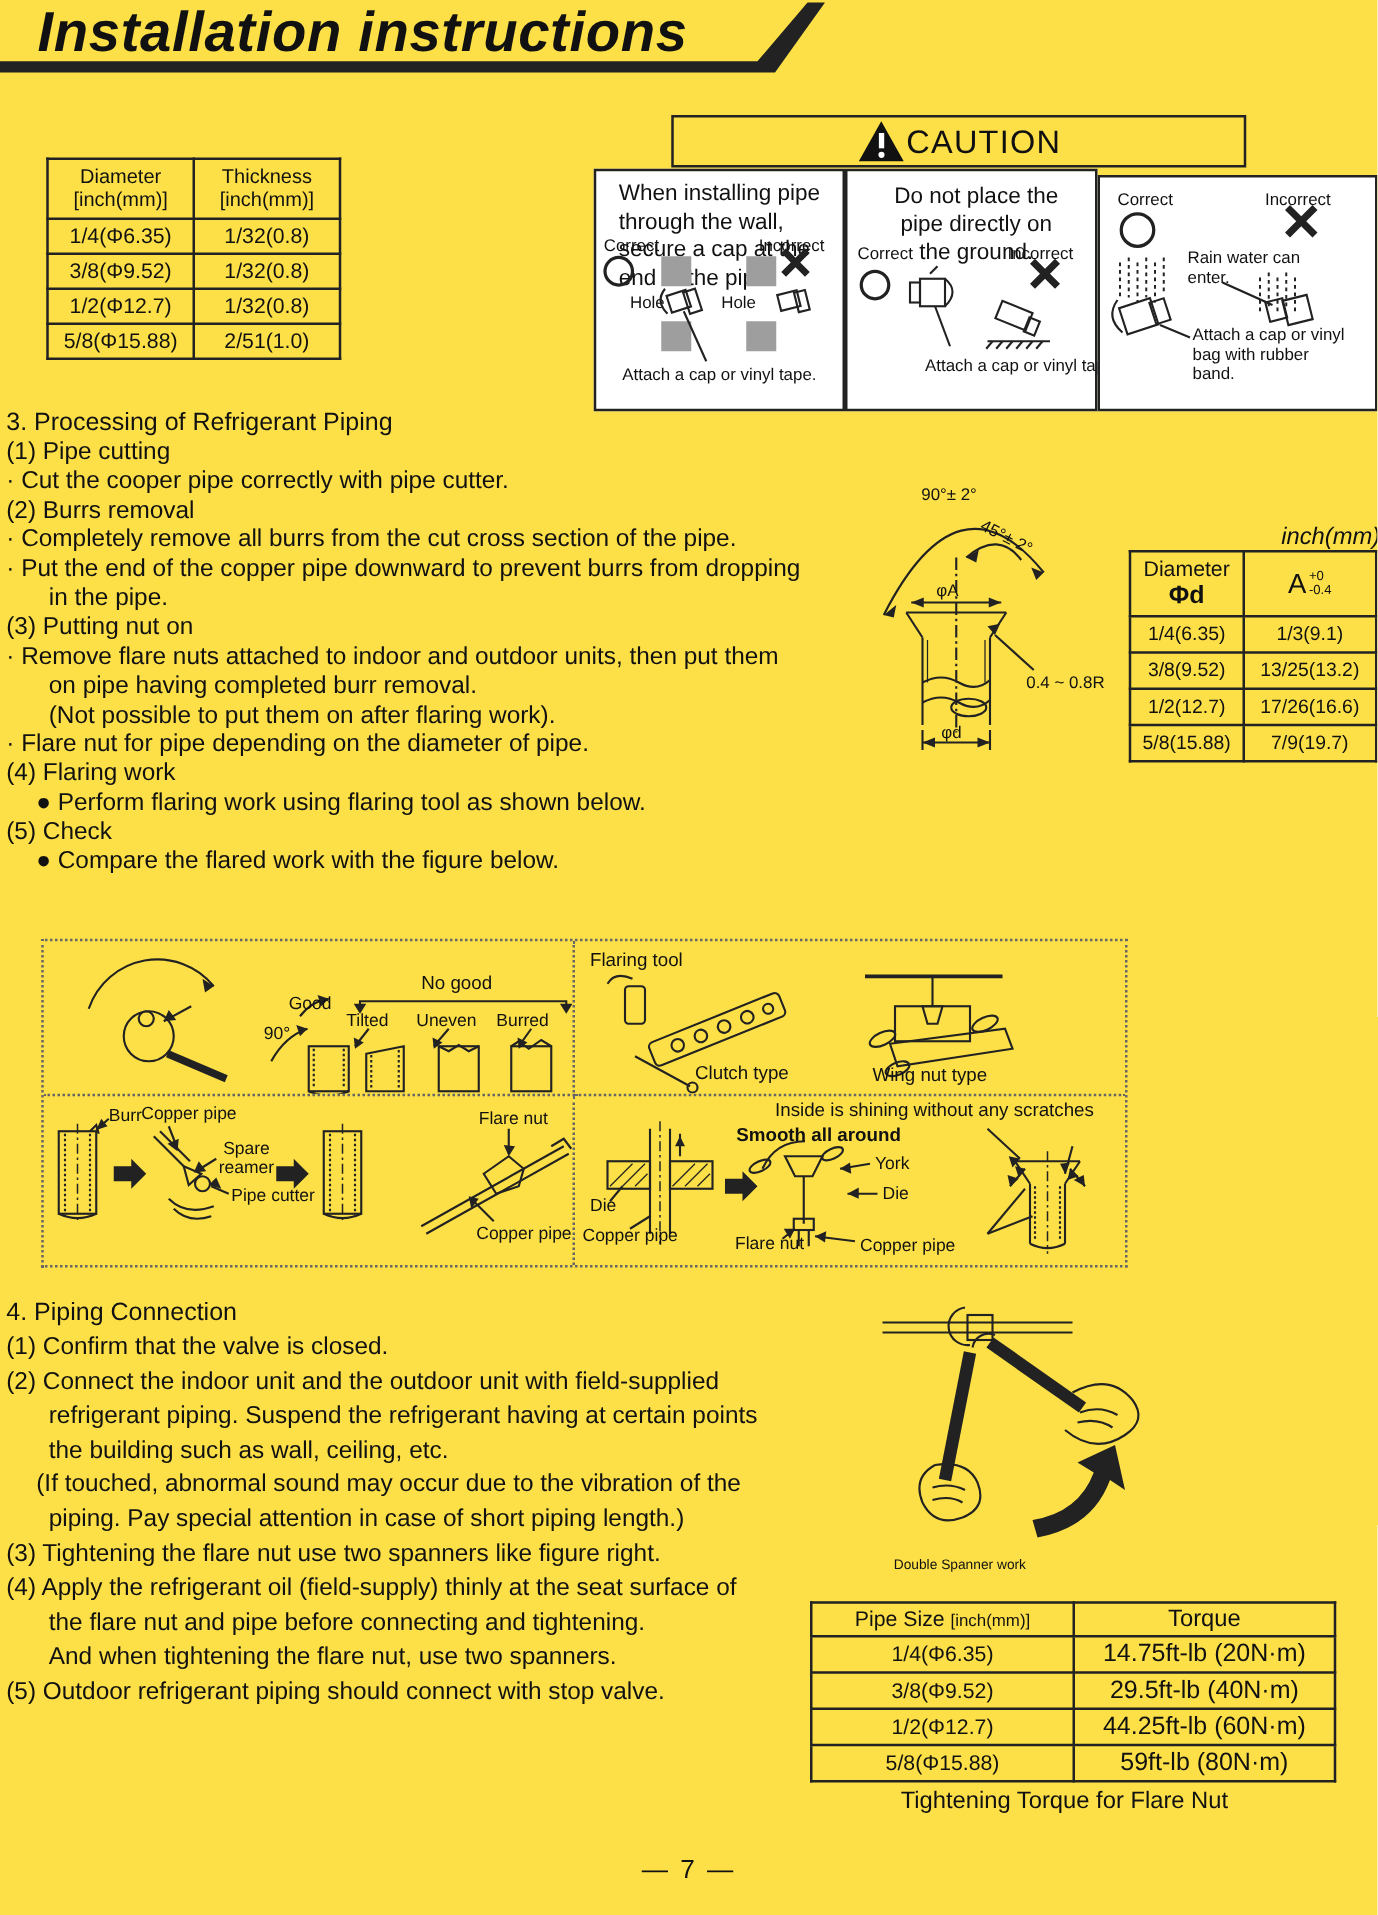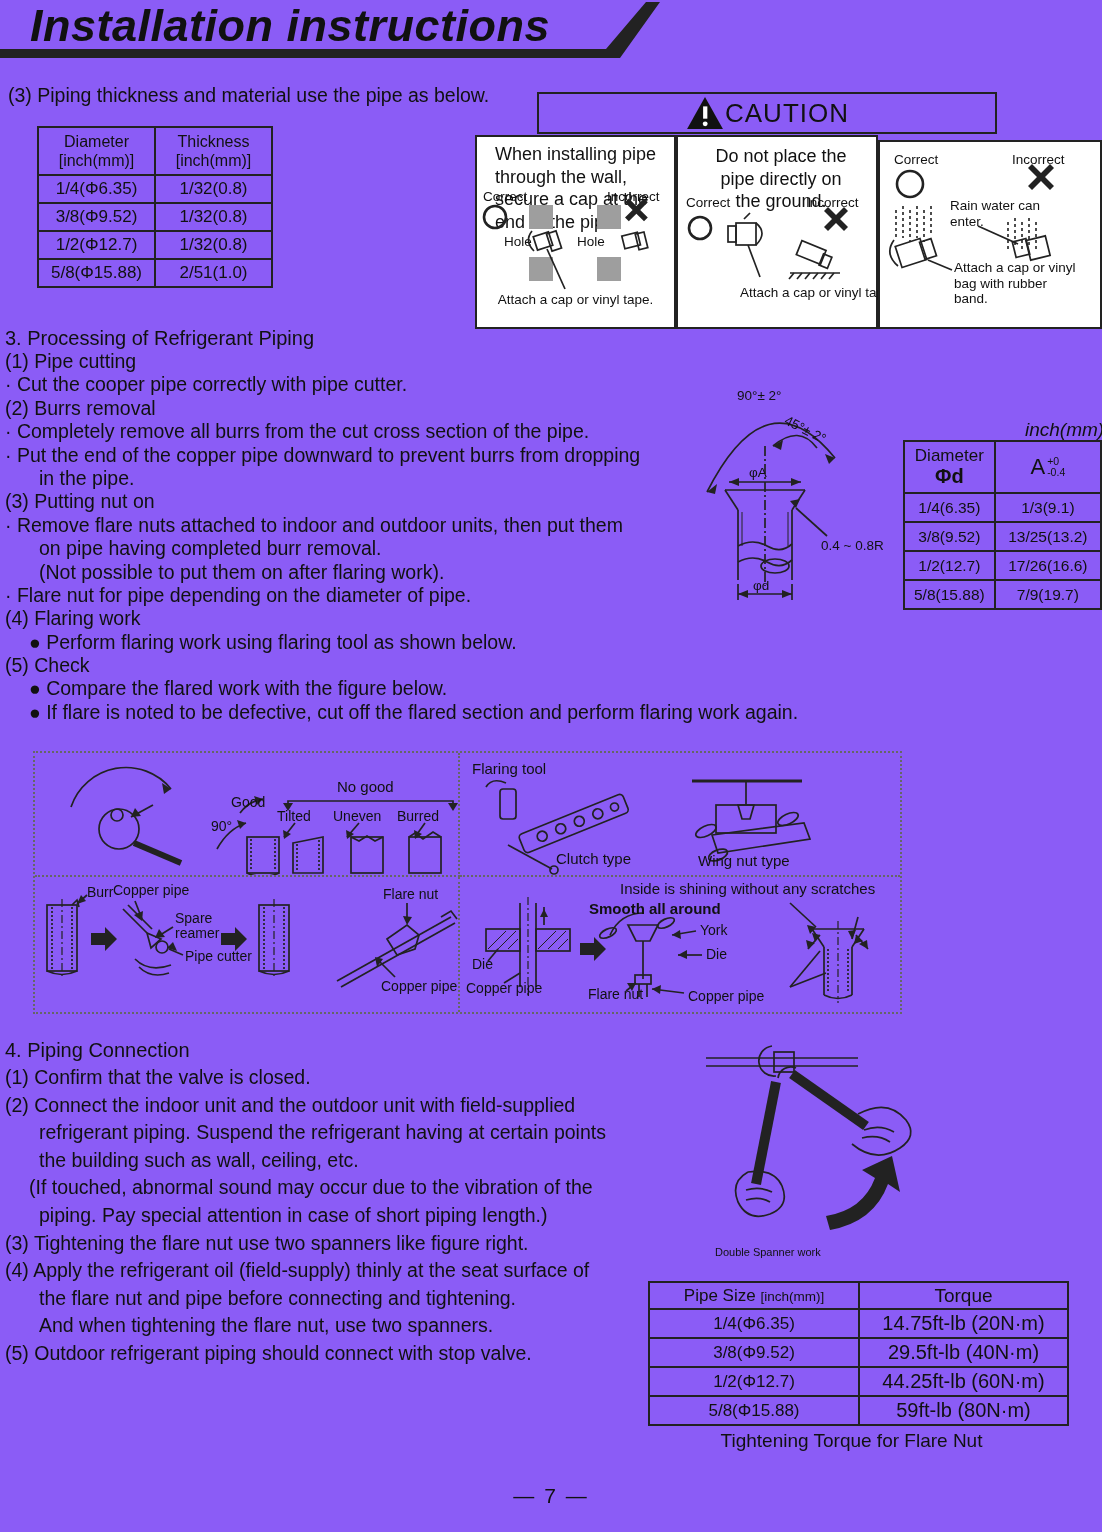--- a/index.html
+++ b/index.html
@@ -1,16 +1,16 @@
 <!DOCTYPE html>
 <html><head>
 <meta charset="utf-8">
 <style>
   html,body{margin:0;padding:0;background:#fff;}
-  .page{position:relative;width:1102px;height:1532px;background:#8b5cf6;overflow:hidden;
+  .page{position:relative;width:1102px;height:1532px;background:#fde047;overflow:hidden;
         font-family:"Liberation Sans",sans-serif;color:#111;}
   .abs{position:absolute;}
   
   .title{position:absolute;left:30px;top:0px;font-size:45px;font-weight:bold;font-style:italic;
          letter-spacing:.5px;color:#111;}
   
   .txt{position:absolute;white-space:nowrap;color:#111;}
   .s3{left:5px;top:326px;font-size:19.5px;}
   .s3 .ttl{font-size:20px;height:24px;line-height:24px;}
   .s3 .ln{height:23.4px;line-height:23.4px;}
@@ -46,21 +46,21 @@
   .cbox .ctxt{font-size:26px;letter-spacing:1px;color:#111;}
   .panel{position:absolute;border:2px solid #222;background:#fff;}
   .p-head{position:absolute;font-size:18px;line-height:1.25;color:#111;}
   .lbl{position:absolute;font-size:13.5px;line-height:1.15;color:#111;white-space:nowrap;}
   
   .fgrid{position:absolute;left:33px;top:751px;width:865px;height:259px;border:2px dotted #666;
          display:grid;grid-template-columns:425px 1fr;grid-template-rows:124px 1fr;}
   .fcell{position:relative;}
   .fcell.br{border-right:2px dotted #666;}
   .fcell.bb{border-bottom:2px dotted #666;}
-  .flbl{position:absolute;font-size:14px;color:#111;white-space:nowrap;line-height:1.1;}
+  .flbl{position:absolute;font-size:14px;color:#111;white-space:nowrap;line-height:1.1;text-align:center;}
   .flbl.b{font-size:15px;}
   
   .flare-fig{position:absolute;left:695px;top:388px;width:205px;height:222px;}
   .fd-lbl{position:absolute;font-size:13.5px;white-space:nowrap;color:#111;}
   
   .spanfig{position:absolute;left:688px;top:1038px;width:245px;height:232px;}
   .span-cap{position:absolute;left:715px;top:1246px;font-size:11px;color:#111;}
   .torq-cap{position:absolute;left:648px;top:1430px;width:407px;text-align:center;font-size:19px;}
   .footer{position:absolute;left:0;top:1484px;width:1102px;text-align:center;font-size:21px;letter-spacing:2px;}
   svg{display:block;}
@@ -71,21 +71,20 @@
 </head>
 <body>
 
 <div class="page">
 
   <div class="title">Installation instructions</div>
   <svg class="abs" style="left:0;top:0;" width="690" height="62">
     <polygon class="fil" points="0,49 606,49 646,2 660,2 620,58 0,58"></polygon>
   </svg>
 
-  <div class="txt" style="left:8px;top:84px;font-size:19.5px;">(3) Piping thickness and material use the pipe as below.</div>
 
   <table class="dtab t-thick">
     <tbody>
         <tr>
       <th>
         <div>Diameter</div>
         <div>[inch(mm)]</div>
       </th>
       <th>
         <div>Thickness</div>
@@ -215,21 +214,20 @@
     <div class="ln i2">in the pipe.</div>
     <div class="ln">(3) Putting nut on</div>
     <div class="ln">· Remove flare nuts attached to indoor and outdoor units, then put them</div>
     <div class="ln i2">on pipe having completed burr removal.</div>
     <div class="ln i2">(Not possible to put them on after flaring work).</div>
     <div class="ln">· Flare nut for  pipe depending on the diameter of pipe.</div>
     <div class="ln">(4) Flaring work</div>
     <div class="ln i1">● Perform flaring work using flaring tool as shown below.</div>
     <div class="ln">(5) Check</div>
     <div class="ln i1">● Compare the flared work with the figure below.</div>
-    <div class="ln i1">● If flare is noted to be defective, cut off the flared section and perform flaring work again.</div>
   </div>
 
   <div class="flare-fig">
     <svg width="205" height="222">
       <g class="sk" stroke-width="1.5">
         <path d="M 12 104 Q 72 -14 140 70"></path>
         <path d="M 78 58 Q 104 36 122 60"></path>
         <line x1="70" y1="58" x2="70" y2="198" stroke-dasharray="10 3 2 3"></line>
         <line x1="34" y1="94" x2="106" y2="94"></line>
         <line x1="30" y1="102" x2="110" y2="102"></line>

